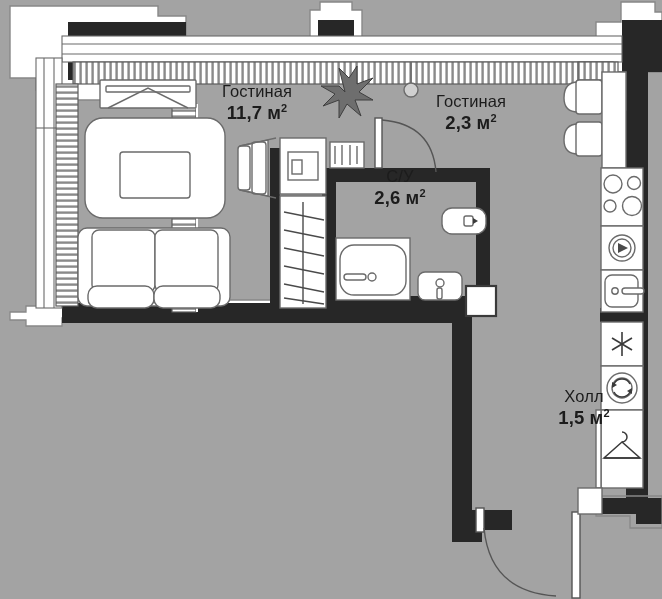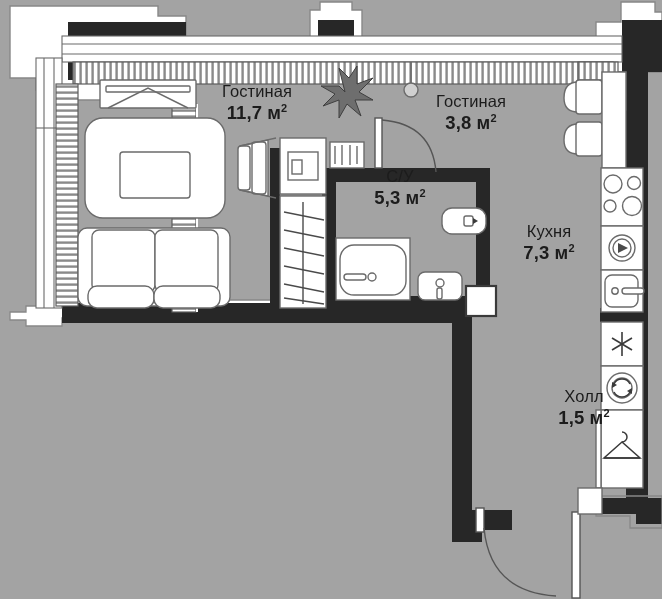--- a/index.html
+++ b/index.html
@@ -314,31 +314,27 @@
 
   </svg>
 
   <div class="room-label" style="left:257px; top:82px; transform:translateX(-50%);">
     <span class="rname">Гостиная</span>
     <span class="rarea"><span>11,7 м</span><sup>2</sup></span>
   </div>
 
   <div class="room-label" style="left:471px; top:92px; transform:translateX(-50%);">
     <span class="rname">Гостиная</span>
-    <span class="rarea"><span>3,8 м</span><sup>2</sup></span>
+    <span class="rarea"><span>2,3 м</span><sup>2</sup></span>
   </div>
 
   <div class="room-label" style="left:400px; top:167px; transform:translateX(-50%);">
     <span class="rname">С/У</span>
-    <span class="rarea"><span>5,3 м</span><sup>2</sup></span>
+    <span class="rarea"><span>2,6 м</span><sup>2</sup></span>
   </div>
 
-  <div class="room-label" style="left:549px; top:222px; transform:translateX(-50%);">
-    <span class="rname">Кухня</span>
-    <span class="rarea"><span>7,3 м</span><sup>2</sup></span>
-  </div>
 
   <div class="room-label" style="left:584px; top:387px; transform:translateX(-50%);">
     <span class="rname">Холл</span>
     <span class="rarea"><span>1,5 м</span><sup>2</sup></span>
   </div>
 
 </div>
 
 </body></html>

